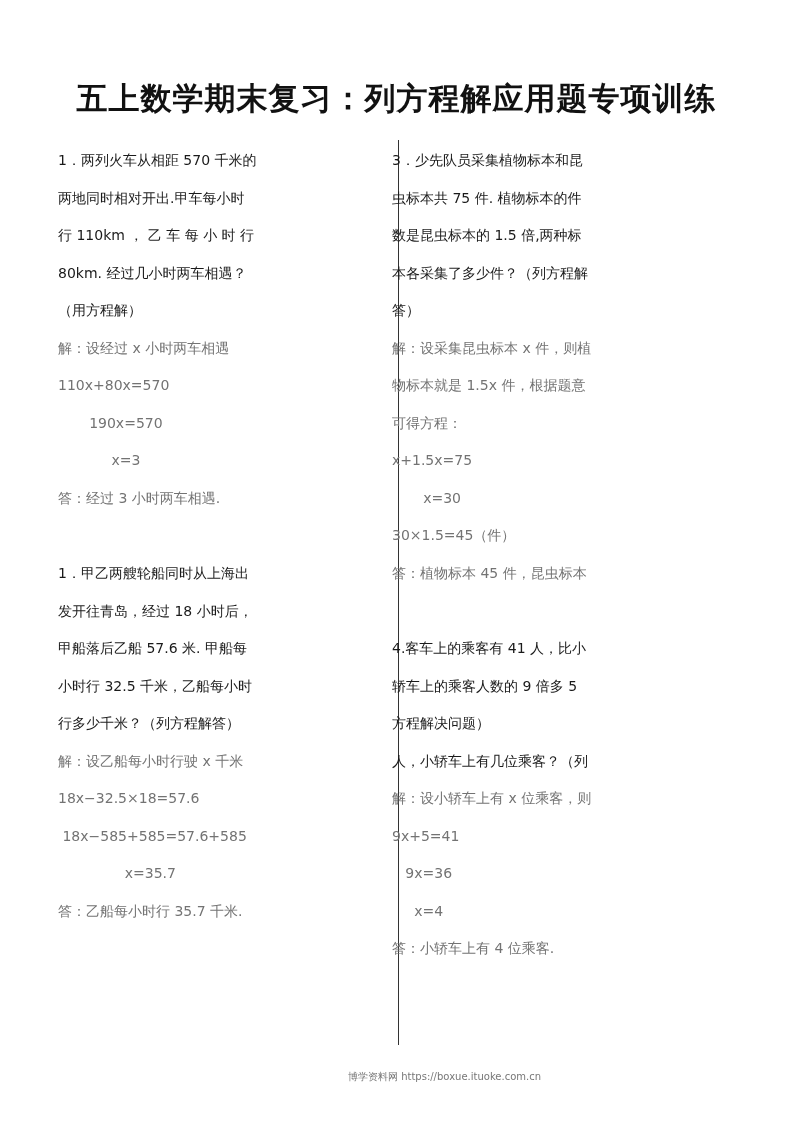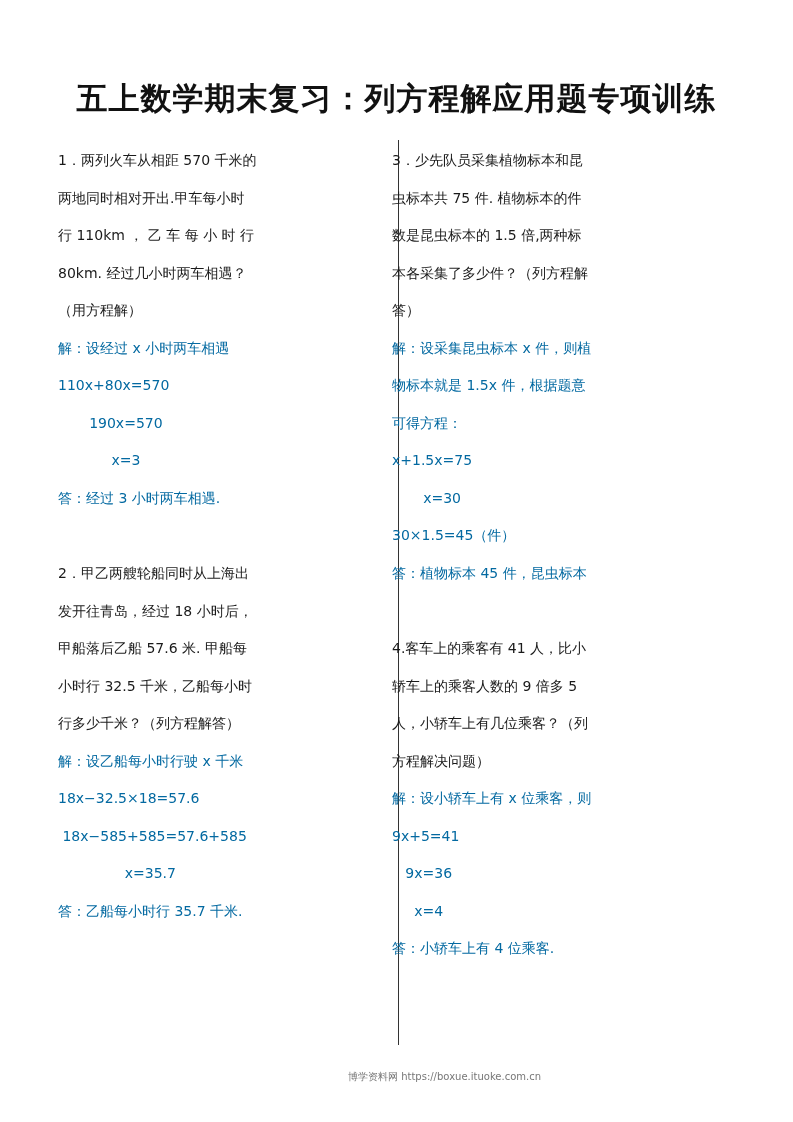--- a/index.html
+++ b/index.html
@@ -17,21 +17,21 @@
     position: absolute; left: 398px; top: 140px; width: 1px; height: 905px;
     background: #333;
   }
   .col { position: absolute; top: 142px; width: 330px; }
   .col.left { left: 58px; }
   .col.right { left: 392px; }
   .line {
     font-size: 14px; line-height: 37.5px; white-space: pre; height: 37.5px;
   }
   .black { color: #1a1a1a; }
-  .red { color: #0369a1; }
+  .red { color: #737373; }
   .gap { height: 38px; }
   .footer {
     position: absolute; left: 0; top: 1070px; width: 793px; text-align: center;
     font-size: 10px; color: #777; margin-left: 48px;
   }
 </style>
 </head>
 <body>
 
 <div class="title">五上数学期末复习：列方程解应用题专项训练</div>
@@ -50,21 +50,21 @@
       <div class="line red">解：设经过 x 小时两车相遇</div>
       <div class="line red">110x+80x=570</div>
       <div class="line red">       190x=570</div>
       <div class="line red">            x=3</div>
       <div class="line red">答：经过 3 小时两车相遇.</div>
     </div>
   </div>
   <div class="gap"></div>
   <div>
     <div>
-      <div class="line black">2．甲乙两艘轮船同时从上海出</div>
+      <div class="line black">1．甲乙两艘轮船同时从上海出</div>
       <div class="line black">发开往青岛，经过 18 小时后，</div>
       <div class="line black">甲船落后乙船 57.6 米. 甲船每</div>
       <div class="line black">小时行 32.5 千米，乙船每小时</div>
       <div class="line black">行多少千米？（列方程解答）</div>
     </div>
     <div>
       <div class="line red">解：设乙船每小时行驶 x 千米</div>
       <div class="line red">18x−32.5×18=57.6</div>
       <div class="line red"> 18x−585+585=57.6+585</div>
       <div class="line red">               x=35.7</div>
@@ -90,22 +90,22 @@
       <div class="line red">       x=30</div>
       <div class="line red">30×1.5=45（件）</div>
       <div class="line red">答：植物标本 45 件，昆虫标本</div>
     </div>
   </div>
   <div class="gap"></div>
   <div>
     <div>
       <div class="line black">4.客车上的乘客有 41 人，比小</div>
       <div class="line black">轿车上的乘客人数的 9 倍多 5</div>
+      <div class="line black">方程解决问题）</div>
       <div class="line black">人，小轿车上有几位乘客？（列</div>
-      <div class="line black">方程解决问题）</div>
     </div>
     <div>
       <div class="line red">解：设小轿车上有 x 位乘客，则</div>
       <div class="line red">9x+5=41</div>
       <div class="line red">   9x=36</div>
       <div class="line red">     x=4</div>
       <div class="line red">答：小轿车上有 4 位乘客.</div>
     </div>
   </div>
 </div>

